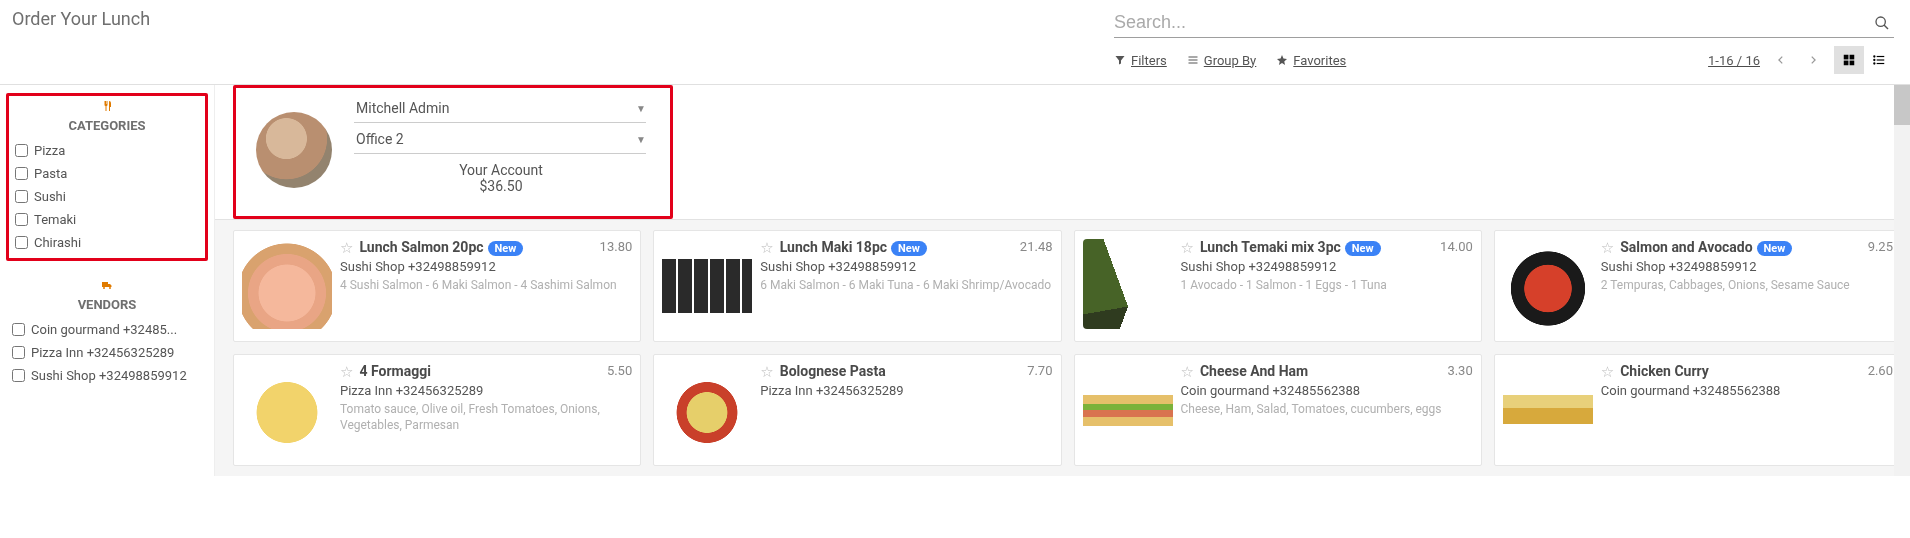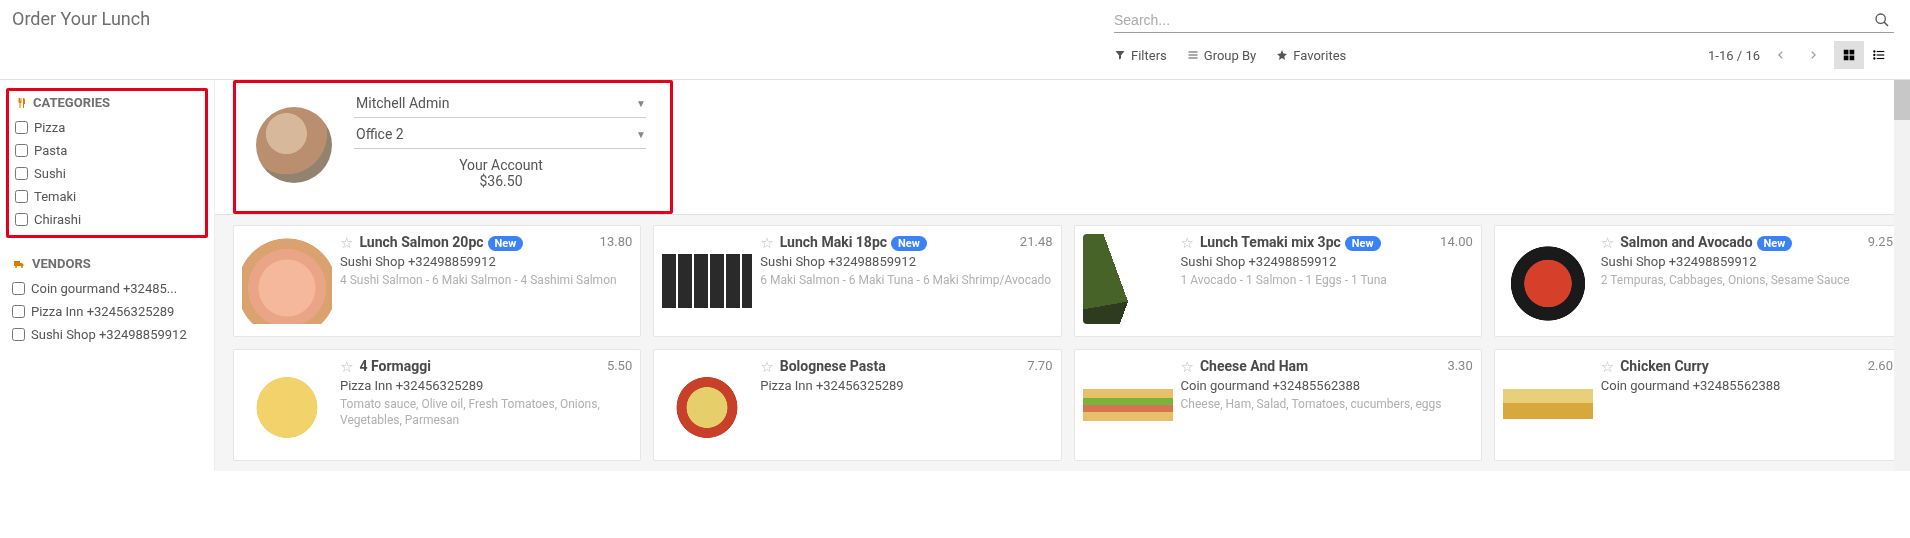--- a/index.html
+++ b/index.html
@@ -1,37 +1,37 @@
 <!DOCTYPE html>
 <html><head>
 <meta charset="utf-8">
 <style>
   * { box-sizing: border-box; margin: 0; padding: 0; }
   body { font-family: -apple-system, BlinkMacSystemFont, "Segoe UI", Roboto, sans-serif; font-size: 13px; color: #4c4c4c; background: #fff; }
   .top-bar { display: flex; align-items: flex-start; padding: 8px 16px 0 12px; }
   .page-title { font-size: 18px; color: #6f6f6f; font-weight: 400; flex: 0 0 auto; margin-right: auto; }
   .search-area { flex: 0 0 780px; }
   .search-row { display: flex; align-items: center; border-bottom: 1px solid #9e9e9e; }
-  .search-input { flex: 1; border: none; outline: none; font-size: 14px; padding: 4px 0; color: #000000; }
+  .search-input { flex: 1; border: none; outline: none; font-size: 18px; padding: 4px 0; color: #000000; }
   .search-input::placeholder { color: #aaa; }
   .search-btn { background: none; border: none; cursor: pointer; color: #555; padding: 4px; }
-  .toolbar-row { display: flex; align-items: center; margin-top: 8px; gap: 20px; }
+  .toolbar-row { display: flex; align-items: center; margin-top: 8px; gap: 20px; text-decoration: underline; }
   .toolbar-left { display: flex; gap: 20px; }
   .toolbar-btn { display: flex; align-items: center; gap: 5px; color: #555; cursor: pointer; font-size: 13px; }
   .toolbar-right { margin-left: auto; display: flex; align-items: center; gap: 10px; }
   .pager-text { color: #555; font-size: 13px; }
   .pager-btn { background: none; border: none; color: #999; cursor: pointer; padding: 4px 6px; font-size: 14px; }
   .view-switch { display: flex; gap: 0; }
   .vs-btn { width: 30px; height: 28px; display:flex; align-items:center; justify-content:center; border: none; background: #fff; cursor: pointer; }
   .vs-btn.active { background: #e0e0e0; }
   .hr { border: none; border-top: 1px solid #e0e0e0; margin-top: 10px; }
   .main { display: flex; }
   .sidebar { width: 214px; padding: 8px 6px; }
   .sb-section { margin-bottom: 14px; padding: 4px 6px; }
-  .sb-header { display: flex; align-items: center; gap: 6px; font-weight: 700; color: #6f6f6f; font-size: 13px; margin-bottom: 6px; }
+  .sb-header { display: flex; align-items: center; gap: 6px; font-weight: 700; color: #6f6f6f; font-size: 13px; margin-bottom: 6px; flex-direction: column; }
   .sb-item { display: flex; align-items: center; gap: 6px; padding: 4px 0; font-size: 13px; color: #555; cursor: pointer; white-space: nowrap; overflow: hidden; text-overflow: ellipsis; }
   .sb-item input { cursor: pointer; }
   .highlight-red { border: 3px solid #e2001a; border-radius: 2px; }
   .content { flex: 1; padding: 0; border-left: 1px solid #eee; position: relative; }
   .account-box { display: flex; align-items: center; gap: 22px; padding: 8px 24px 12px 20px; width: 440px; margin-left: 18px; }
   .avatar { width: 76px; height: 76px; border-radius: 50%; background: radial-gradient(circle at 40% 35%, #d8b89a 0 30%, #b98f70 31% 60%, #93836e 61% 100%); flex: 0 0 auto; }
   .acc-fields { flex: 1; }
   .acc-field { display:flex; justify-content: space-between; align-items: center; border-bottom: 1px solid #ccc; padding: 4px 0 6px 2px; margin-bottom: 4px; font-size: 14px; color: #555; cursor: pointer; }
   .acc-field.last { border-bottom: none; cursor: default; flex-direction: column; }
   .caret { color: #888; font-size: 10px; }

